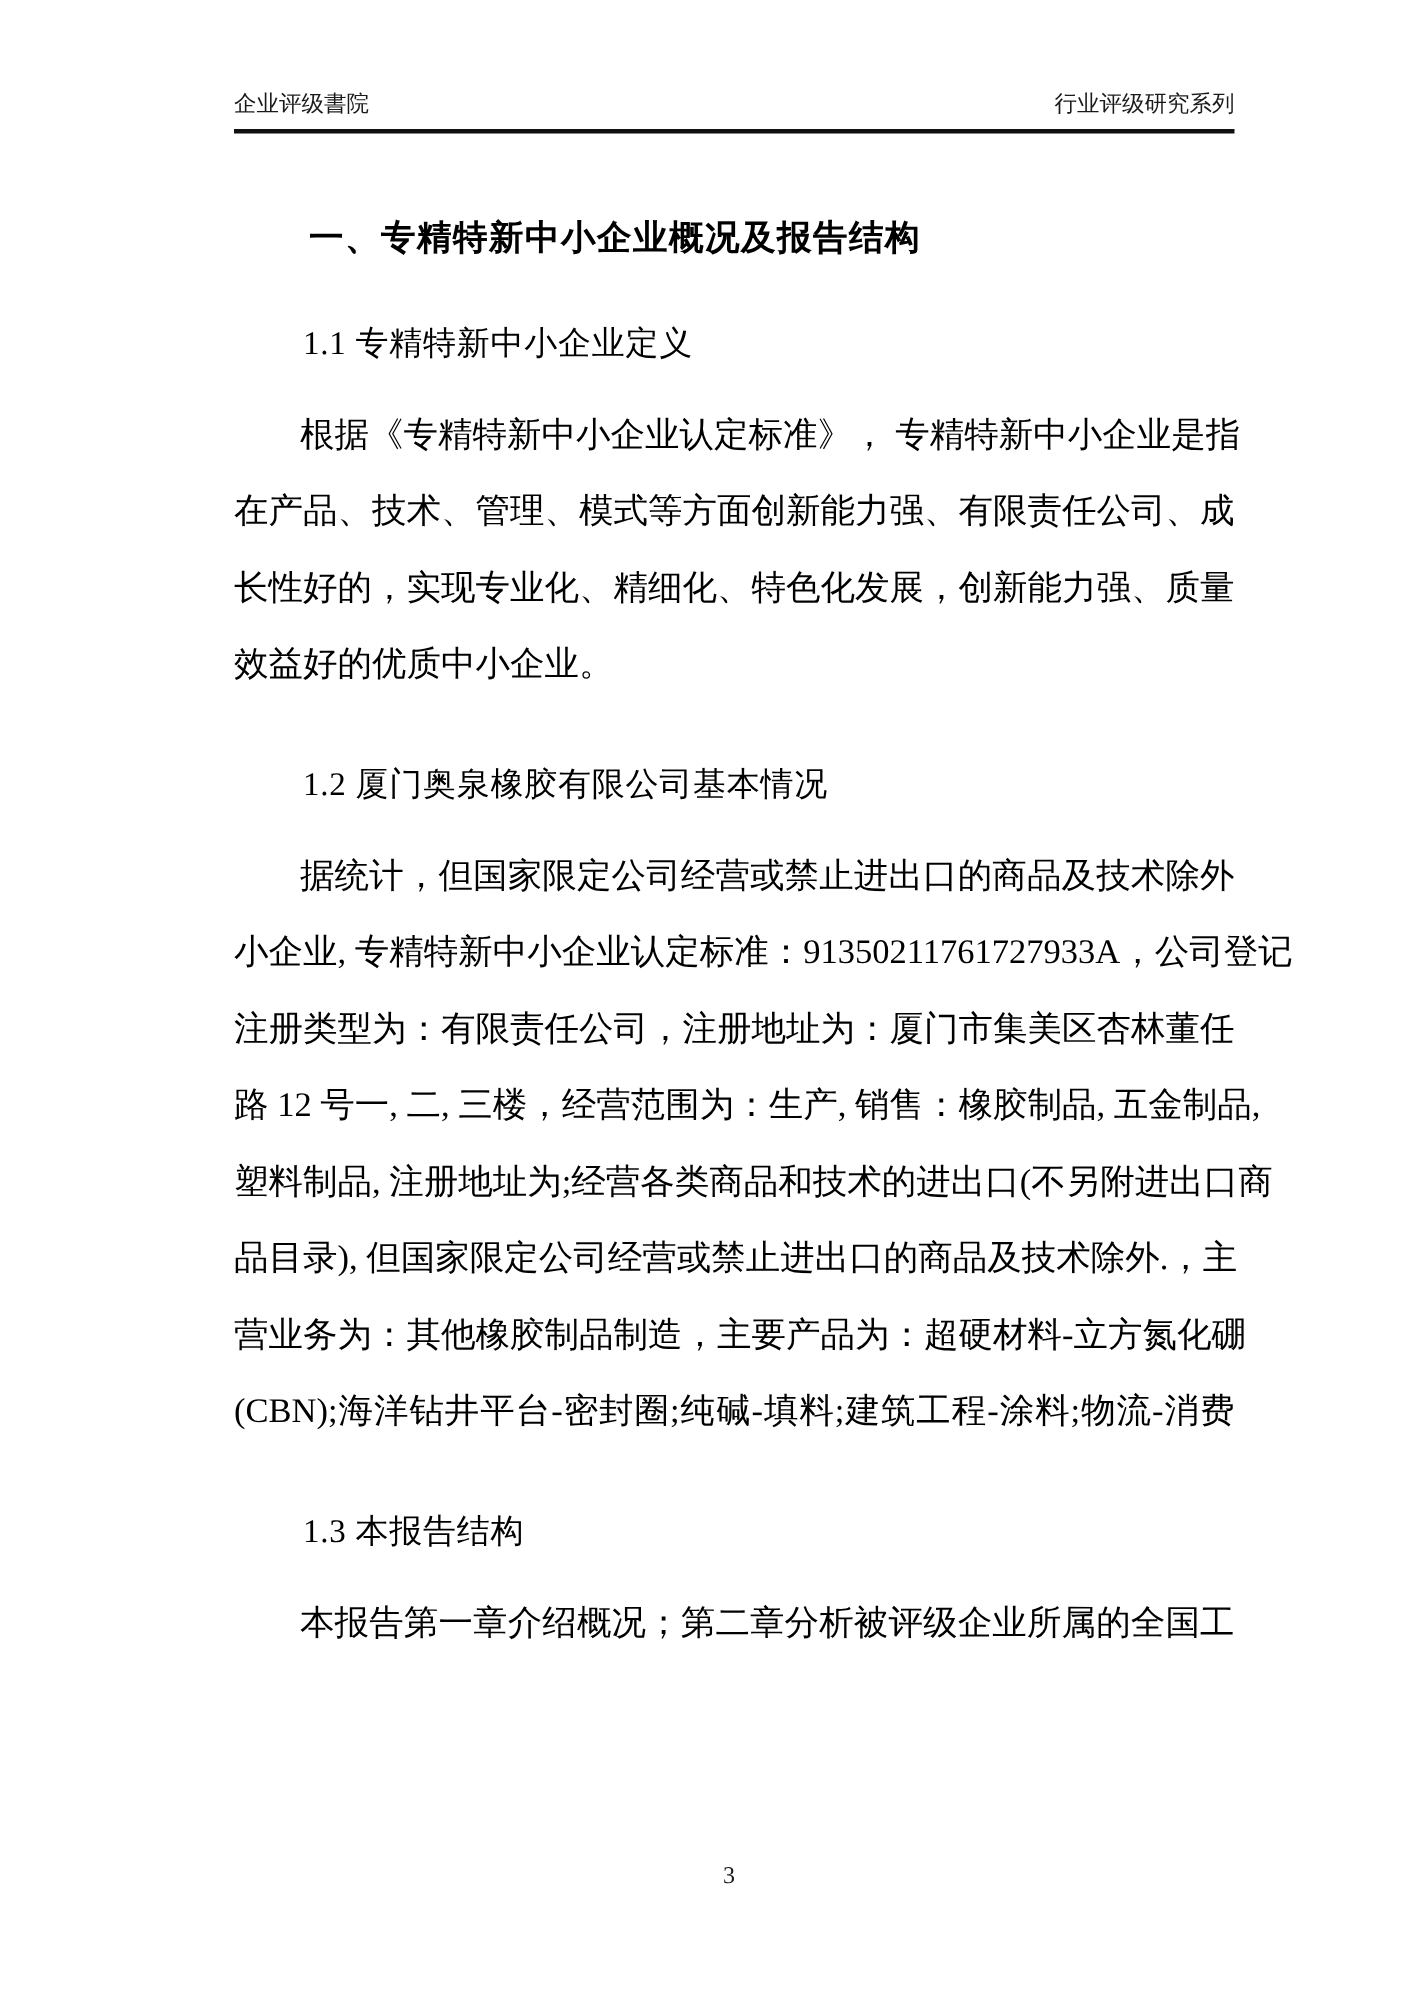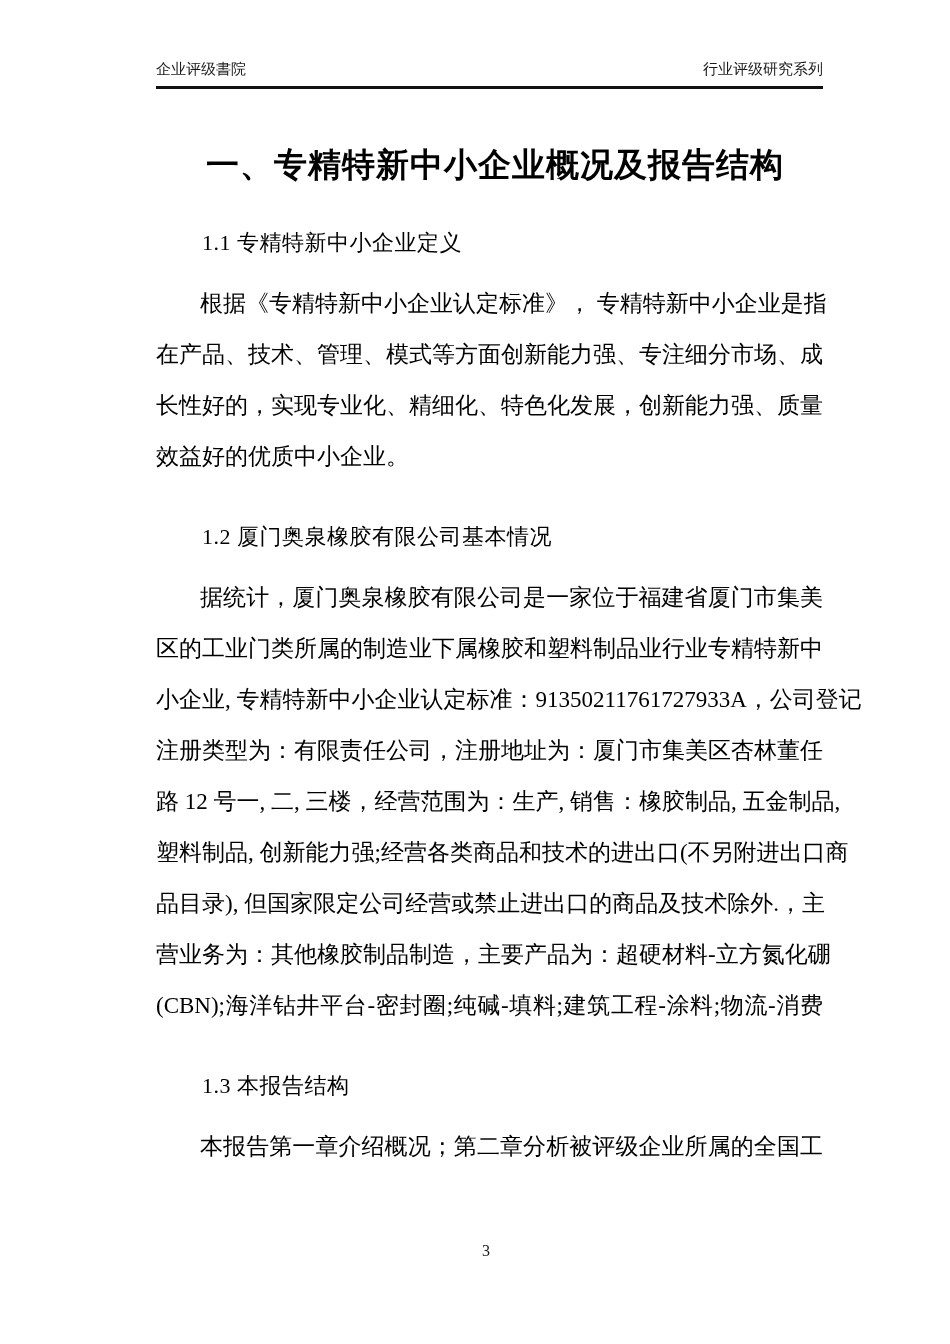--- a/index.html
+++ b/index.html
@@ -36,21 +36,21 @@
   }
   .header-rule {
     border: none;
     border-top: 3px solid #111111;
     height: 0;
   }
   
   .doc-title {
     margin-top: 54px;
     padding-left: 50px;
-    font-size: 33px;
+    font-size: 23px;
     font-weight: bold;
     letter-spacing: 1px;
   }
   .section-heading {
     margin-top: 40px;
     padding-left: 46px;
     font-size: 22px;
     font-weight: normal;
     letter-spacing: 0.5px;
   }
@@ -98,34 +98,33 @@
       </div>
       <div class="header-rule"></div>
     </div>
 
     <div class="doc-title">一、专精特新中小企业概况及报告结构</div>
 
     <div class="section-heading">1.1 专精特新中小企业定义</div>
 
     <div class="paragraph">
         <div class="doc-line first">根据《专精特新中小企业认定标准》， 专精特新中小企业是指</div>
-        <div class="doc-line">在产品、技术、管理、模式等方面创新能力强、专注细分市场、成</div>
+        <div class="doc-line">在产品、技术、管理、模式等方面创新能力强、有限责任公司、成</div>
         <div class="doc-line">长性好的，实现专业化、精细化、特色化发展，创新能力强、质量</div>
         <div class="doc-line last">效益好的优质中小企业。</div>
       </div>
 
     <div class="section-heading">1.2 厦门奥泉橡胶有限公司基本情况</div>
 
     <div class="paragraph">
-        <div class="doc-line first">据统计，厦门奥泉橡胶有限公司是一家位于福建省厦门市集美</div>
-        <div class="doc-line">区的工业门类所属的制造业下属橡胶和塑料制品业行业专精特新中</div>
+        <div class="doc-line first">据统计，但国家限定公司经营或禁止进出口的商品及技术除外</div>
         <div class="doc-line">小企业, 专精特新中小企业认定标准：91350211761727933A，公司登记</div>
         <div class="doc-line">注册类型为：有限责任公司，注册地址为：厦门市集美区杏林董任</div>
         <div class="doc-line">路 12 号一, 二, 三楼，经营范围为：生产, 销售：橡胶制品, 五金制品,</div>
-        <div class="doc-line">塑料制品, 创新能力强;经营各类商品和技术的进出口(不另附进出口商</div>
+        <div class="doc-line">塑料制品, 注册地址为;经营各类商品和技术的进出口(不另附进出口商</div>
         <div class="doc-line">品目录), 但国家限定公司经营或禁止进出口的商品及技术除外.，主</div>
         <div class="doc-line">营业务为：其他橡胶制品制造，主要产品为：超硬材料-立方氮化硼</div>
         <div class="doc-line">(CBN);海洋钻井平台-密封圈;纯碱-填料;建筑工程-涂料;物流-消费</div>
       </div>
 
     <div class="section-heading">1.3 本报告结构</div>
 
     <div class="paragraph">
         <div class="doc-line first">本报告第一章介绍概况；第二章分析被评级企业所属的全国工</div>
       </div>

